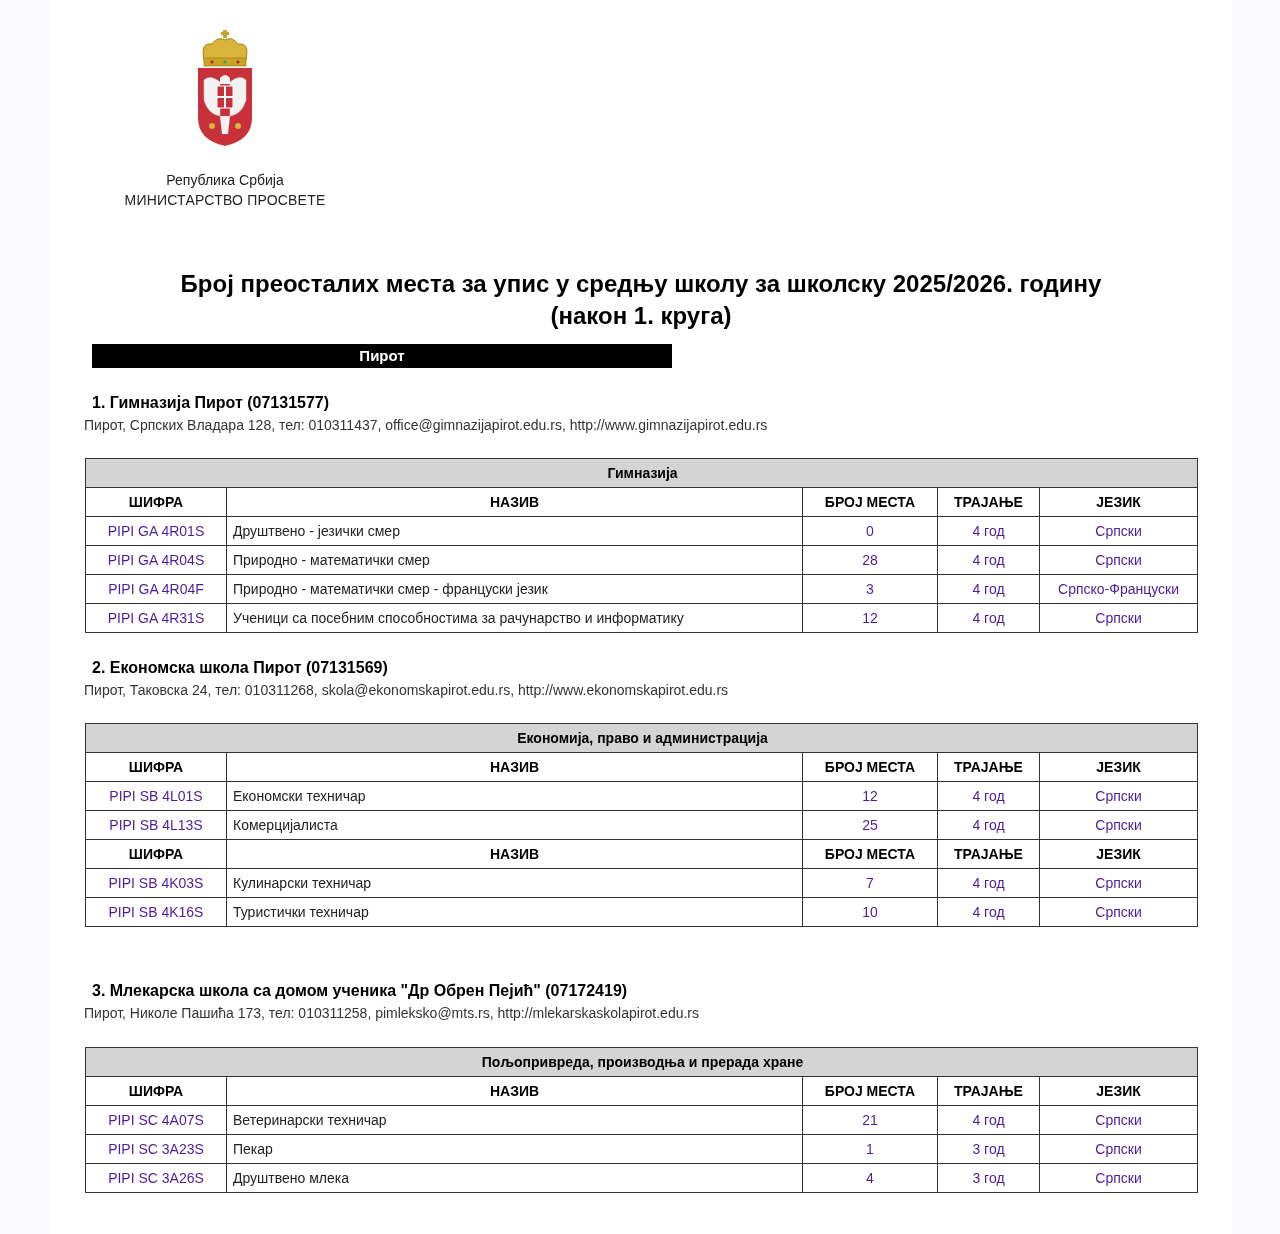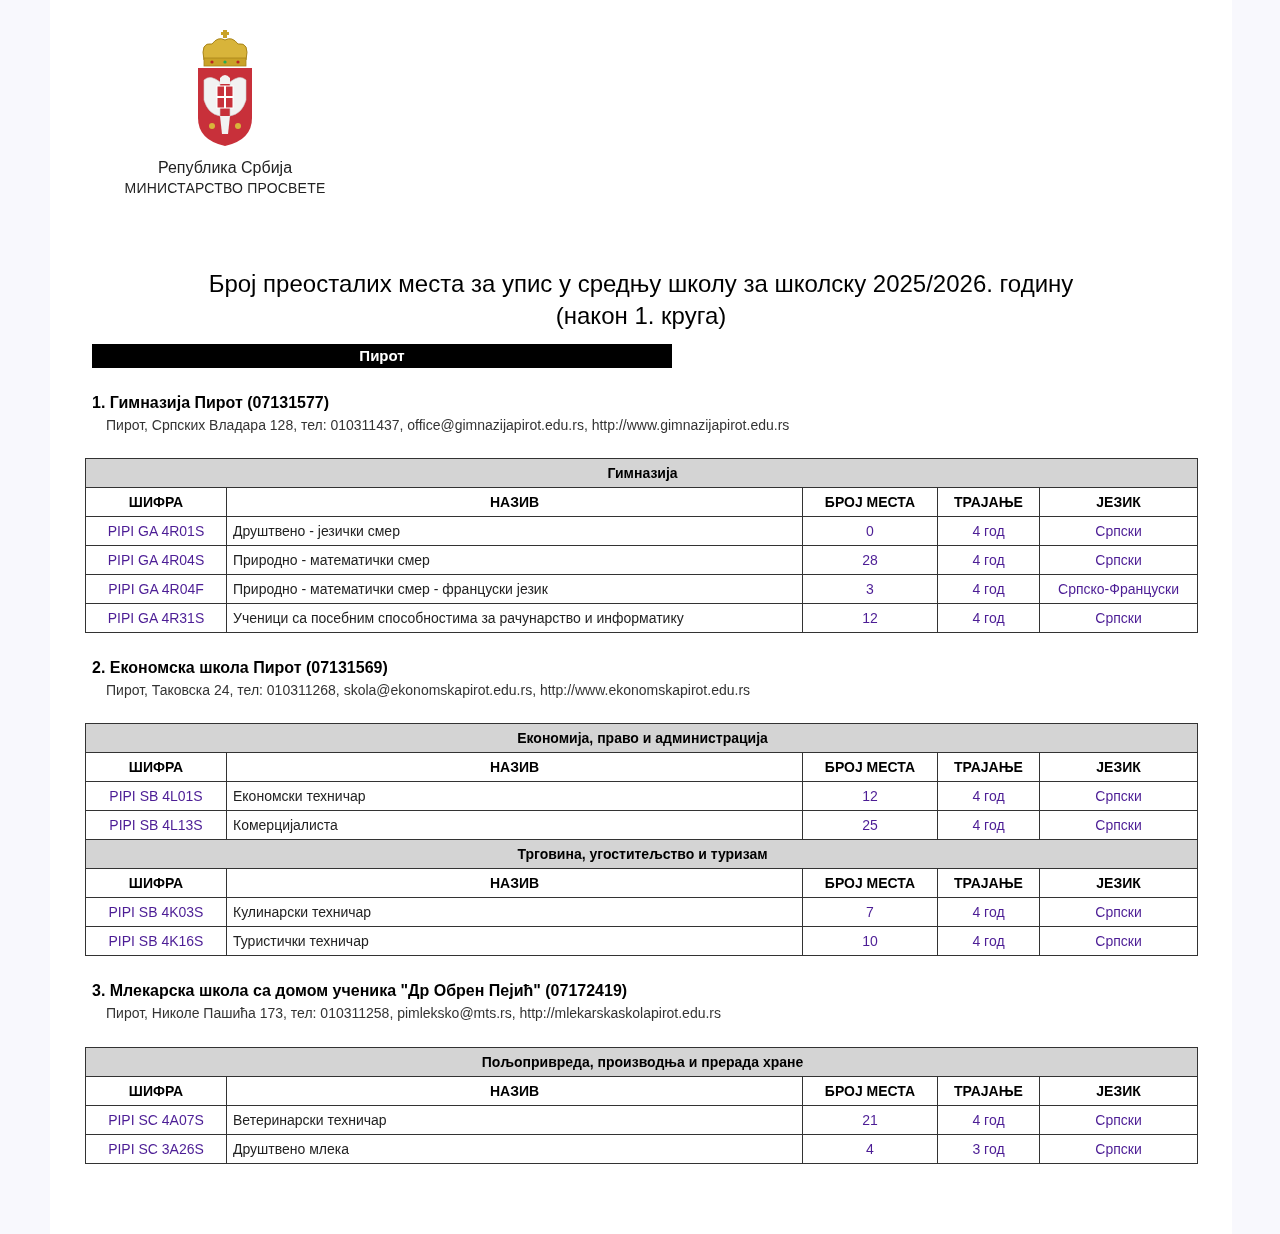--- a/index.html
+++ b/index.html
@@ -27,39 +27,39 @@
       width: 230px;
       text-align: center;
     }
     .coat {
       display: block;
       margin: 0 auto;
       width: 70px;
       height: 122px;
     }
     .org-line1 {
-      font-size: 16px;
+      font-size: 14px;
       color: #222;
-      margin-top: 8px;
+      margin-top: 20px;
       line-height: 20px;
     }
     .org-line2 {
       font-size: 14px;
       color: #222;
       line-height: 20px;
       letter-spacing: 0.2px;
     }
     .doc-title {
       position: absolute;
       left: 50px;
       top: 268px;
       width: 1182px;
       text-align: center;
       font-size: 24px;
-      font-weight: normal;
+      font-weight: bold;
       line-height: 32px;
     }
     .city-bar {
       position: absolute;
       left: 92px;
       top: 344px;
       width: 580px;
       height: 24px;
       background: #000;
       color: #fff;
@@ -70,21 +70,21 @@
     }
     .school-title {
       position: absolute;
       left: 92px;
       font-size: 16px;
       font-weight: bold;
       line-height: 20px;
     }
     .school-info {
       position: absolute;
-      left: 106px;
+      left: 84px;
       font-size: 14px;
       color: #333;
       line-height: 18px;
     }
     table.programs {
       position: absolute;
       left: 85px;
       width: 1112px;
       border-collapse: collapse;
       font-size: 14px;
@@ -240,23 +240,20 @@
     <td class="c">4 год</td>
     <td class="c">Српски</td>
   </tr>
   <tr>
     <td class="c">PIPI SB 4L13S</td>
     <td class="l">Комерцијалиста</td>
     <td class="c">25</td>
     <td class="c">4 год</td>
     <td class="c">Српски</td>
   </tr>
-  <tr class="area">
-        <td colspan="5">Трговина, угоститељство и туризам</td>
-      </tr>
   <tr>
     <th>ШИФРА</th>
     <th>НАЗИВ</th>
     <th>БРОЈ МЕСТА</th>
     <th>ТРАЈАЊЕ</th>
     <th>ЈЕЗИК</th>
   </tr>
   <tr>
     <td class="c">PIPI SB 4K03S</td>
     <td class="l">Кулинарски техничар</td>
@@ -297,20 +294,27 @@
     <th>ЈЕЗИК</th>
   </tr>
   <tr>
     <td class="c">PIPI SC 4A07S</td>
     <td class="l">Ветеринарски техничар</td>
     <td class="c">21</td>
     <td class="c">4 год</td>
     <td class="c">Српски</td>
   </tr>
   <tr>
+    <td class="c">PIPI SC 3A23S</td>
+    <td class="l">Пекар</td>
+    <td class="c">1</td>
+    <td class="c">3 год</td>
+    <td class="c">Српски</td>
+  </tr>
+  <tr>
     <td class="c">PIPI SC 3A26S</td>
     <td class="l">Друштвено млека</td>
     <td class="c">4</td>
     <td class="c">3 год</td>
     <td class="c">Српски</td>
   </tr>
 </tbody>
   </table>
 
 </body></html>

